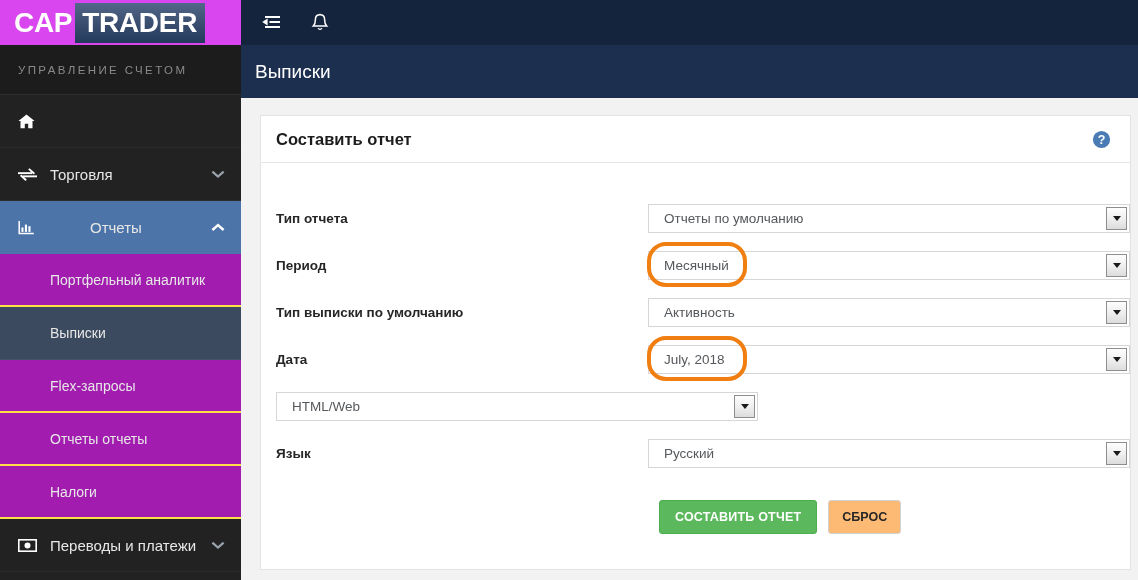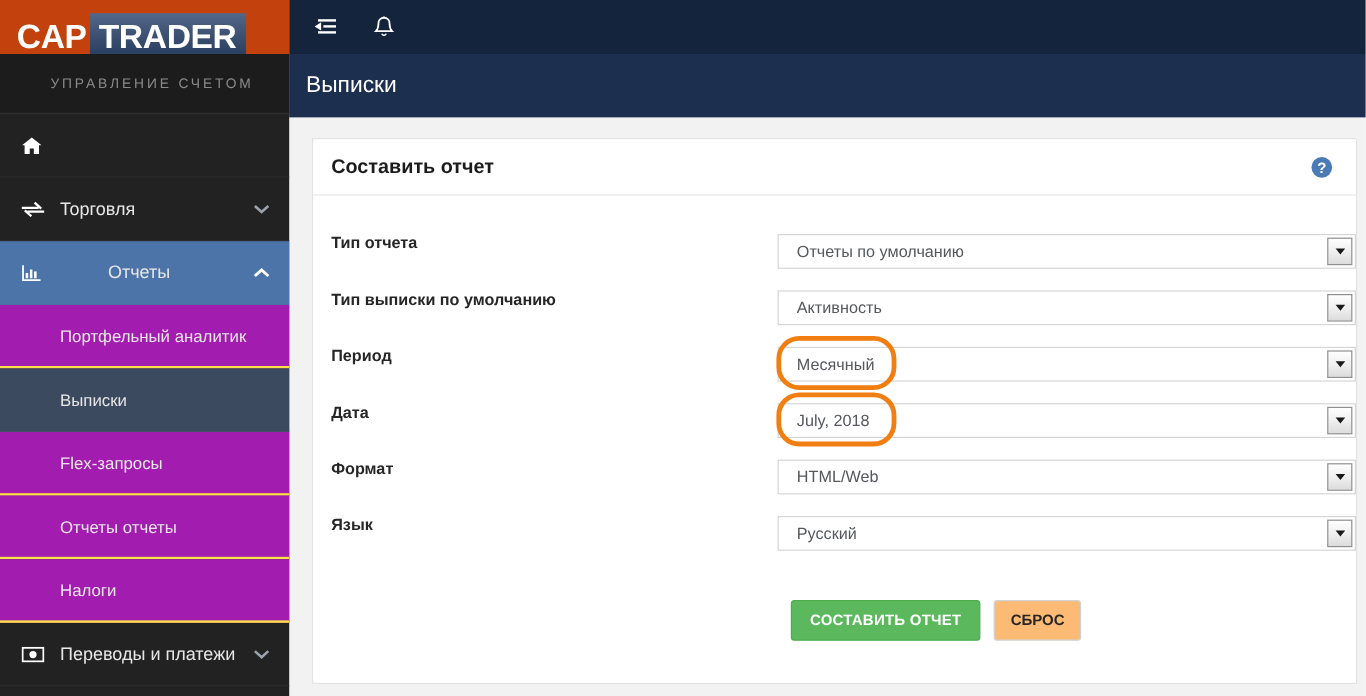--- a/index.html
+++ b/index.html
@@ -14,24 +14,24 @@
   
   #sidebar {
     width: 241px; height: 580px;
     background: #222222;
     flex: 0 0 241px;
     position: relative;
     z-index: 5;
   }
   #logo-block {
     height: 45px;
-    background: #c2410c;
+    background: #d946ef;
     position: relative;
     display: flex;
-    align-items: flex-end;
+    align-items: center;
     overflow: hidden;
   }
   .logo-text {
     font-size: 28px; font-weight: bold; letter-spacing: -0.3px;
     color: #ffffff; line-height: 1;
     padding-left: 14px;
     position: relative; z-index: 2;
     white-space: nowrap;
   }
   .logo-cap { color: #ffffff; }
@@ -40,21 +40,20 @@
     background: linear-gradient(180deg, #53678a 0%, #3d5172 45%, #233a5c 100%);
     padding: 4px 8px 5px 7px;
     margin-left: 3px;
     box-shadow: 0 0 0 0 transparent;
   }
   #subtitle-block {
     height: 50px;
     background: #1c1c1c;
     display: flex; align-items: center;
     border-bottom: 1px solid #2e2e2e;
-    padding-left: 24px;
   }
   #subtitle-block .sub {
     color: #8a8a8a; font-size: 11.5px; letter-spacing: 2.4px;
     padding-left: 18px; font-weight: normal;
   }
 
   .nav-item {
     display: flex; align-items: center;
     height: 53px;
     padding-left: 18px; padding-right: 16px;
@@ -123,21 +122,21 @@
     height: 47px;
     border-bottom: 1px solid #e6e6e6;
     display: flex; align-items: center; justify-content: space-between;
     padding: 0 19px 0 15px;
   }
   #card-header .card-title { font-size: 16.5px; font-weight: bold; color: #1c1c1c; }
   .help-icon { cursor: pointer; display: inline-flex; }
 
   #form { padding: 32px 0 0 0; position: relative; }
   .frow {
-    display: flex; align-items: flex-start;
+    display: flex; align-items: center;
     height: 47px;
     padding-left: 15px;
     position: relative;
   }
   .flabel {
     width: 372px; flex: 0 0 372px;
     font-size: 13.5px; font-weight: bold; color: #262626;
   }
   .fctl { flex: 0 0 482px; width: 482px; position: relative; }
 
@@ -339,59 +338,58 @@
               <div class="sel">
                 <span>Отчеты по умолчанию</span>
                 <span class="arrowbtn">
                     <span class="tri"></span>
                   </span>
               </div>
             </div>
           </div>
 
           <div class="frow">
+            <div class="flabel">Период</div>
+            <div class="fctl">
+              <div class="sel">
+                <span>Месячный</span>
+                <span class="arrowbtn">
+                    <span class="tri"></span>
+                  </span>
+              </div>
+              <div class="ring" style="left:-1px; top:-9px; width:100px; height:45px;"></div>
+            </div>
+          </div>
+
+          <div class="frow">
             <div class="flabel">Тип выписки по умолчанию</div>
             <div class="fctl">
               <div class="sel">
                 <span>Активность</span>
                 <span class="arrowbtn">
                     <span class="tri"></span>
                   </span>
               </div>
             </div>
           </div>
 
           <div class="frow">
-            <div class="flabel">Период</div>
-            <div class="fctl">
-              <div class="sel">
-                <span>Месячный</span>
+            <div class="flabel">Дата</div>
+            <div class="fctl">
+              <div class="sel">
+                <span>July, 2018</span>
                 <span class="arrowbtn">
                     <span class="tri"></span>
                   </span>
               </div>
               <div class="ring" style="left:-1px; top:-9px; width:100px; height:45px;"></div>
             </div>
           </div>
 
           <div class="frow">
-            <div class="flabel">Дата</div>
-            <div class="fctl">
-              <div class="sel">
-                <span>July, 2018</span>
-                <span class="arrowbtn">
-                    <span class="tri"></span>
-                  </span>
-              </div>
-              <div class="ring" style="left:-1px; top:-9px; width:100px; height:45px;"></div>
-            </div>
-          </div>
-
-          <div class="frow">
-            <div class="flabel">Формат</div>
             <div class="fctl">
               <div class="sel">
                 <span>HTML/Web</span>
                 <span class="arrowbtn">
                     <span class="tri"></span>
                   </span>
               </div>
             </div>
           </div>
 

